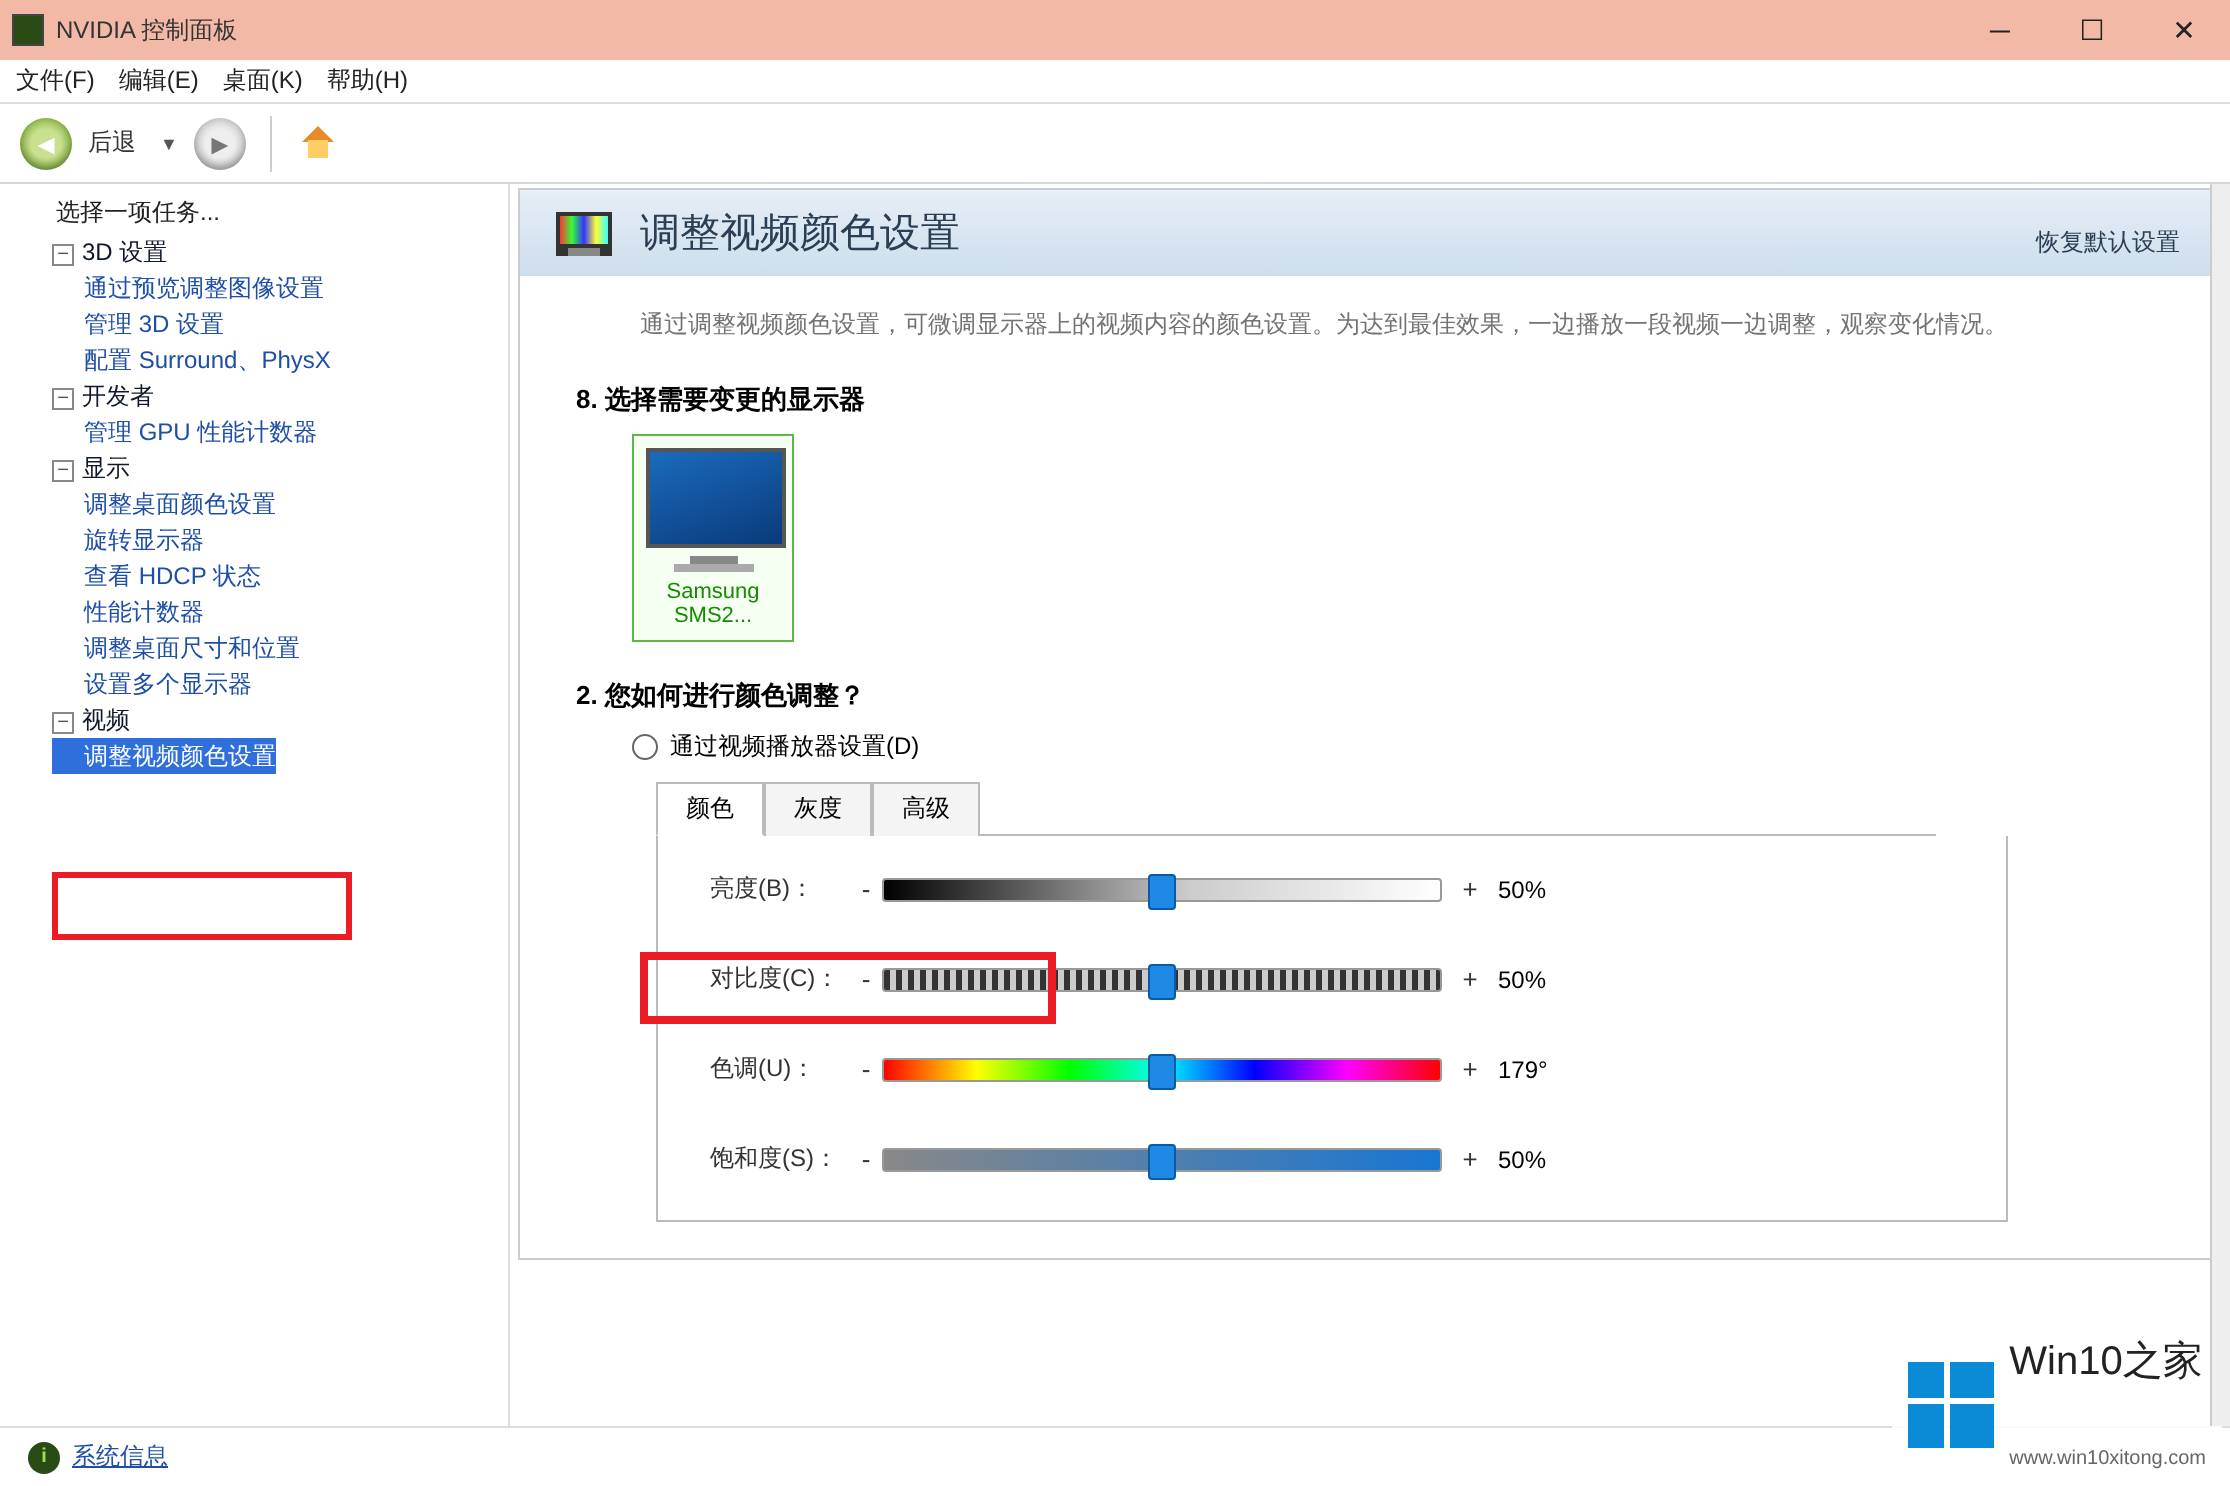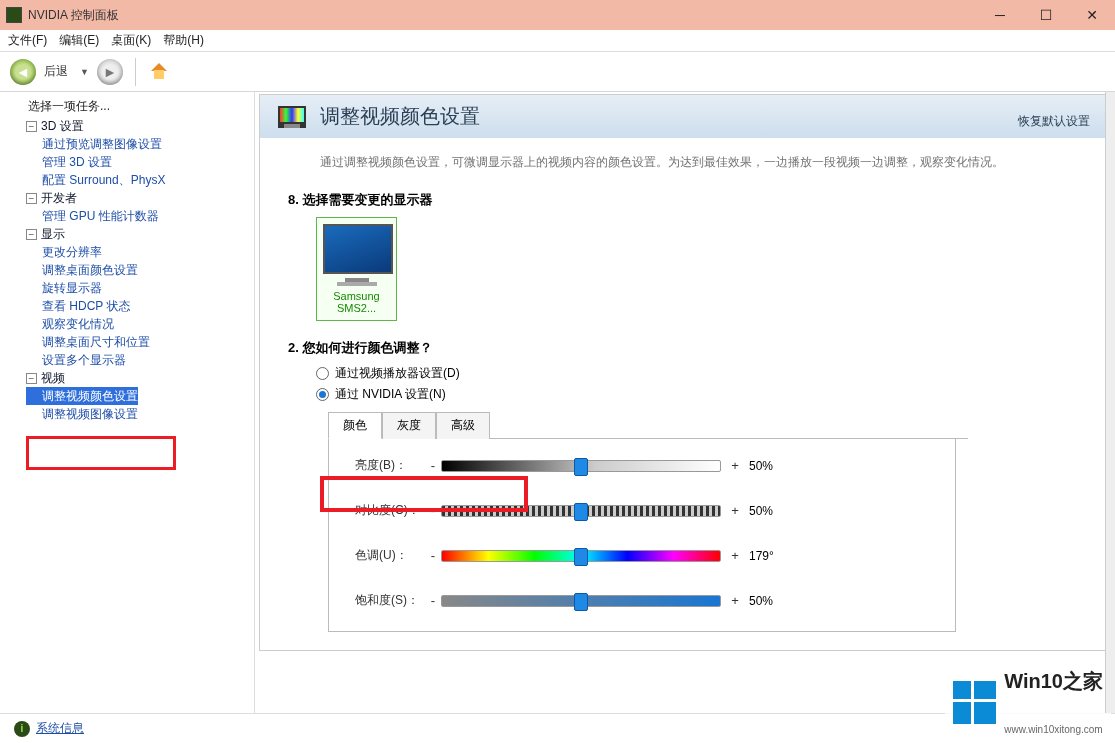--- a/index.html
+++ b/index.html
@@ -56,21 +56,21 @@
 .monitor-screen{width:70px;height:50px;margin:0 auto 4px;background:linear-gradient(160deg,#1a6bbd,#0a3a7a);border:2px solid #555;}
 .monitor-stand{width:24px;height:4px;background:#888;margin:0 auto;}
 .monitor-base{width:40px;height:4px;background:#aaa;margin:0 auto;}
 .monitor-label{font-size:11px; color:#168a00; margin-top:4px;}
 .radio-row{display:flex;align-items:center;gap:6px;padding-left:28px;font-size:12px;margin:4px 0;}
 .radio{width:13px;height:13px;border-radius:50%;border:1px solid #666;display:flex;align-items:center;justify-content:center;}
 .radio.checked::after{content:"";width:7px;height:7px;border-radius:50%;background:#1976d2;}
 .tabs{display:flex;border-bottom:1px solid #bbb;margin:8px 0 0 40px;width:640px;}
 .tab{padding:4px 14px;font-size:12px;border:1px solid #bbb;border-bottom:none;background:#f4f4f4;position:relative;top:1px;}
 .tab.active{background:#fff;border-bottom:1px solid #fff;}
-.sliders{border:1px solid #bbb;border-top:none;margin-left:40px;width:628px;padding:18px 20px 18px 26px;}
+.sliders{border:1px solid #bbb;border-top:none;margin-left:40px;width:676px;padding:18px 20px 18px 26px;}
 .slider-row{display:flex;align-items:center;margin-bottom:28px;}
 .slider-label{width:70px;font-size:12px;color:#333;}
 .minus{width:16px;text-align:center;font-size:13px;color:#333;}
 .plus{width:16px;text-align:center;font-size:13px;color:#333;margin-left:6px;}
 .value{width:44px;font-size:12px;color:#000000;margin-left:6px;}
 .track{flex:0 0 280px;height:12px;border:1px solid #999;position:relative;border-radius:2px;}
 .track.brightness{background:linear-gradient(90deg,#000,#ccc 55%,#fff);}
 .track.contrast{background:repeating-linear-gradient(90deg,#333 0,#333 3px,#ccc 3px,#ccc 6px);}
 .track.hue{background:linear-gradient(90deg,#f00,#ff0,#0f0,#0ff,#00f,#f0f,#f00);}
 .track.sat{background:linear-gradient(90deg,#888,#1976d2);}
@@ -79,21 +79,21 @@
 
 .statusbar{height:30px;background:#fff;border-top:1px solid #ddd;display:flex;align-items:center;padding-left:14px;font-size:12px;}
 .info-icon{width:16px;height:16px;border-radius:50%;background:#2a4a16;color:#9be24e;display:flex;align-items:center;justify-content:center;font-size:10px;margin-right:6px;font-weight:bold;}
 .statusbar a{color:#1e4ea8;text-decoration:underline;}
 
 
 .watermark{position:absolute;right:4px;bottom:4px;display:flex;align-items:center;gap:8px;background:rgba(255,255,255,0.85);padding:4px 8px;}
 .winlogo{display:grid;grid-template-columns:18px 22px;grid-template-rows:18px 22px;gap:3px;}
 .winlogo div{background:#0b8bd6;}
 .wm-text{display:flex;flex-direction:column;line-height:1.1;}
-.wm-big{font-size:20px;font-weight:bold;color:#222;}
+.wm-big{font-size:20px;font-weight:normal;color:#222;}
 .wm-url{font-size:10px;color:#666;margin-top:32px;}
 
 
 .vscroll-ext{position:absolute;right:0;top:92px;bottom:30px;width:10px;background:#eee;border-left:1px solid #ccc;}
 </style>
 </head>
 <body>
 
 <div class="titlebar">
   <div class="app-icon"></div>
@@ -133,33 +133,31 @@
           <li><a class="link">配置 Surround、PhysX</a></li>
         </ul>
       </li>
       <li><span class="toggle">−</span><span class="node-label">开发者</span>
         <ul class="tree">
             <li><a class="link">管理 GPU 性能计数器</a></li>
           </ul>
       </li>
       <li><span class="toggle">−</span><span class="node-label">显示</span>
         <ul class="tree">
-          <li><a class="link">更改分辨率</a></li>
           <li><a class="link">调整桌面颜色设置</a></li>
           <li><a class="link">旋转显示器</a></li>
           <li><a class="link">查看 HDCP 状态</a></li>
-          <li><a class="link">观察变化情况</a></li>
+          <li><a class="link">性能计数器</a></li>
           <li><a class="link">调整桌面尺寸和位置</a></li>
           <li><a class="link">设置多个显示器</a></li>
         </ul>
       </li>
       <li><span class="toggle">−</span><span class="node-label">视频</span>
         <ul class="tree">
           <li><a class="link selected">调整视频颜色设置</a></li>
-          <li><a class="link">调整视频图像设置</a></li>
         </ul>
       </li>
     </ul>
   </div>
 
   <div class="content">
     <div class="content-inner">
       <div class="page-header">
         <div class="page-header-left">
           <div class="header-icon"></div>
@@ -178,24 +176,20 @@
           <div class="monitor-label">Samsung SMS2...</div>
         </div>
       </div>
 
       <div class="section">
         <div class="sec-title">2. 您如何进行颜色调整？</div>
         <div class="radio-row">
           <div class="radio"></div>
           <span>通过视频播放器设置(D)</span>
         </div>
-        <div class="radio-row">
-          <div class="radio checked"></div>
-          <span>通过 NVIDIA 设置(N)</span>
-        </div>
 
         <div class="tabs">
           <div class="tab active">颜色</div>
           <div class="tab">灰度</div>
           <div class="tab">高级</div>
         </div>
         <div class="sliders">
           <div class="slider-row">
             <div class="slider-label">亮度(B)：</div>
             <div class="minus">-</div>

